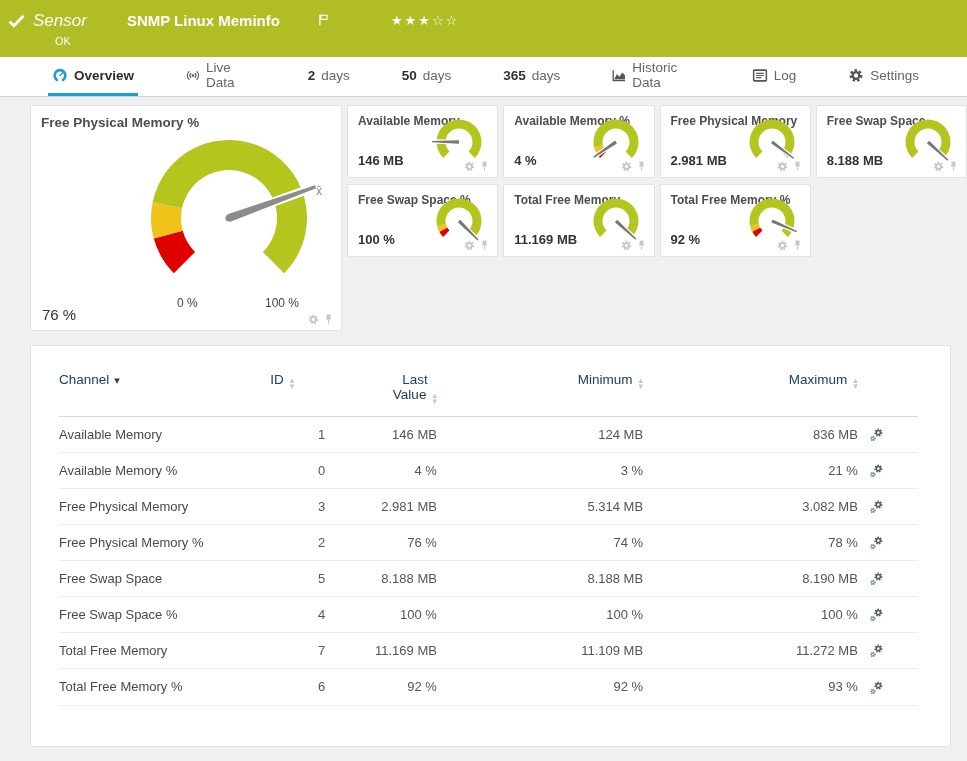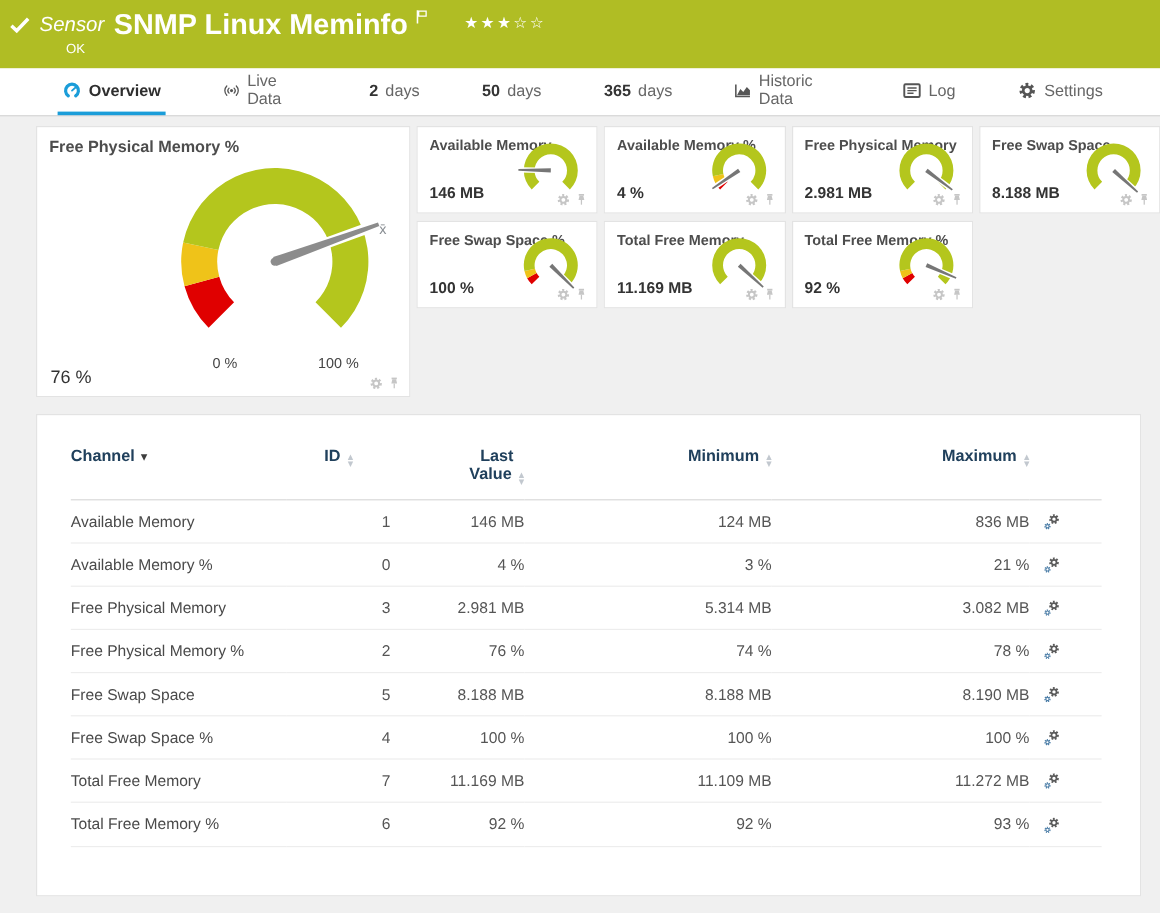--- a/index.html
+++ b/index.html
@@ -3,23 +3,23 @@
 <meta charset="utf-8">
 <style>
   * { margin:0; padding:0; box-sizing:border-box; }
   html,body { width:967px; height:761px; overflow:hidden; }
   body { font-family:"Liberation Sans","DejaVu Sans",sans-serif; background:#f0f0f0; position:relative; }
 
   
   .header { height:57px; background:#b0bd24; display:flex; align-items:flex-start; padding:10px 0 0 8px; }
   .check-icon { width:17px; height:14px; margin-top:4px; flex:0 0 auto; }
   .header-main { margin-left:8px; }
-  .header-title-row { display:flex; align-items:flex-start; }
+  .header-title-row { display:flex; align-items:center;gap:32px; }
   .sensor-kind { font-style:italic; font-size:17px; color:#fff; margin-right:8px; line-height:22px; }
-  .sensor-title { font-weight:bold; font-size:24px; color:#fff; line-height:22px; }
+  .sensor-title { font-weight:bold; font-size:15px; color:#fff; line-height:22px; }
   .flag-icon { width:11px; height:12px; margin:-2px 0 0 6px; color:#fff; }
   .stars { margin-left:30px; margin-top:0; letter-spacing:2px; font-size:13px; color:#fff; line-height:18px; cursor:pointer; }
   .status-text { font-weight:normal; font-size:11px; color:#fff; margin:3px 0 0 22px; }
 
   
   .tab-bar { height:40px; background:#fff; border-bottom:1px solid #d2d2d2; display:flex; align-items:stretch; padding-left:48px; }
   .tab { display:flex; align-items:center; gap:6px; margin-right:44px; cursor:pointer; font-size:13.5px; color:#666;
          border-bottom:3px solid transparent; padding:0 4px; }
   .tab .tab-icon { width:16px; height:15px; color:#555; }
   .tab.active { border-bottom-color:#1b9dd9; }
@@ -44,21 +44,21 @@
 
   .mini-grid { flex:1; display:grid; grid-template-columns:repeat(4,1fr); grid-auto-rows:73px; gap:6px 5px; margin-left:5px; margin-right:0; align-content:start; }
   .mini-panel { position:relative; }
   .mini-title { position:absolute; top:8px; left:10px; font-size:12px; font-weight:bold; color:#4d4d4d; white-space:nowrap; }
   .mini-gauge { position:absolute; top:9px; right:5px; width:66px; height:56px; }
   .mini-value { position:absolute; left:10px; bottom:9px; font-size:13px; font-weight:bold; color:#333; }
 
   
   .table-panel { margin-top:14px; margin-right:16px; padding:26px 32px 40px 28px; min-height:400px; }
   table.channels { width:100%; border-collapse:collapse; }
-  th { font-size:13.5px; font-weight:bold; color:#20405c; vertical-align:top; padding-bottom:12px; white-space:nowrap; }
+  th { font-size:13.5px; font-weight:normal; color:#20405c; vertical-align:top; padding-bottom:12px; white-space:nowrap; }
   .th-center-block { display:inline-block; text-align:center; }
   .sort-active { color:#3d3d3d; font-size:11px; margin-left:5px; }
   .sort-stack { display:inline-flex; flex-direction:column; font-size:9px; line-height:5.5px; color:#c2c8cf; margin-left:6px; vertical-align:1px; }
   thead tr { border-bottom:1px solid #d9d9d9; }
   tbody tr { border-bottom:1px solid #ededed; cursor:pointer; }
   td { font-size:13px; color:#555; padding:9px 0; }
   td.c-name { color:#4a4a4a; }
   td.num { text-align:right; }
   td.edit { text-align:right; padding-right:34px; }
   .edit-icon { width:17px; height:17px; vertical-align:middle; cursor:pointer; }

